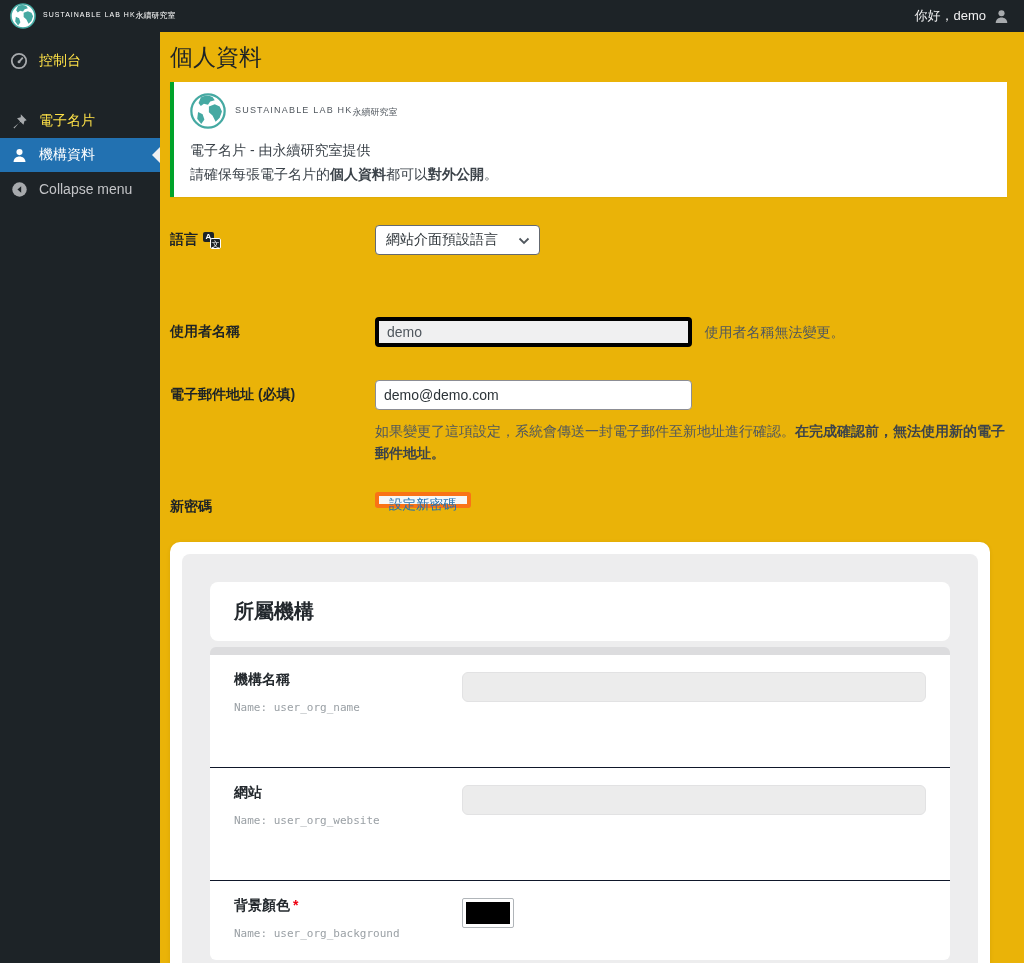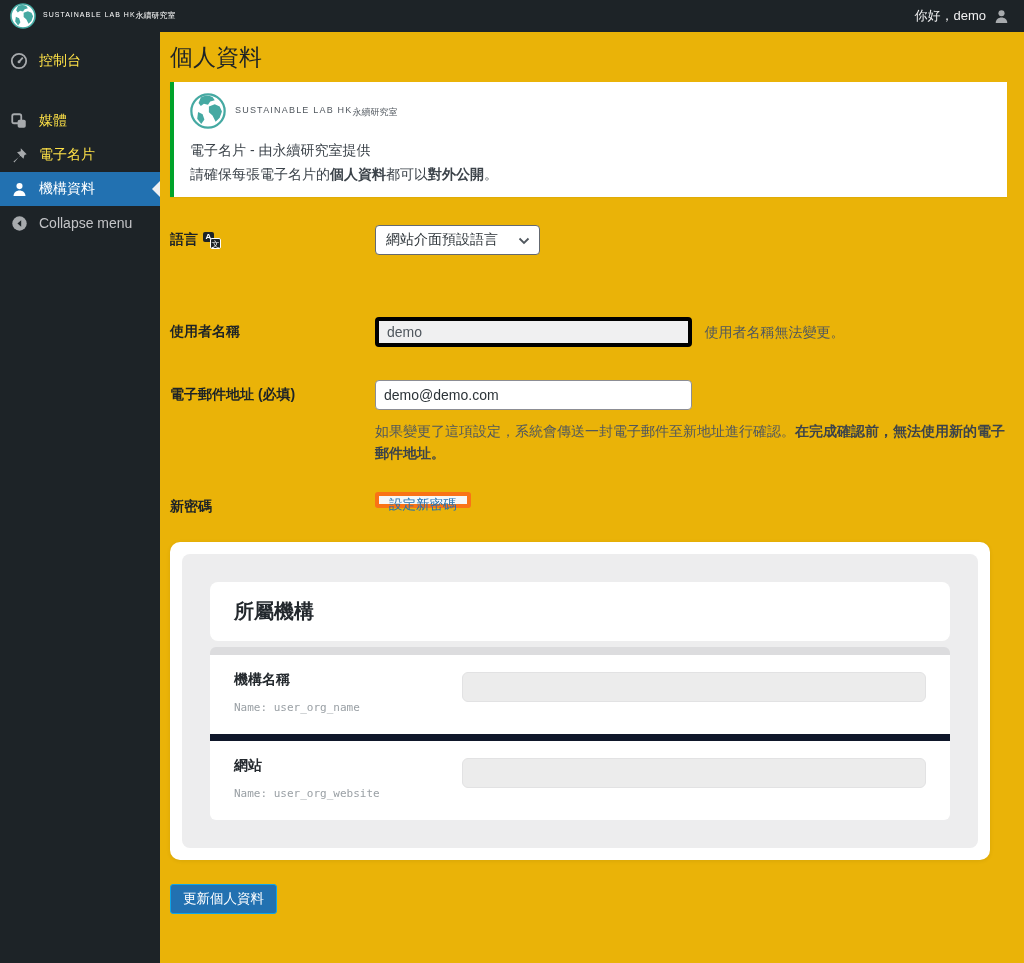--- a/index.html
+++ b/index.html
@@ -113,21 +113,21 @@
   .org-card {
     margin-top:26px; width:820px; background:#fff; border-radius:10px;
     padding:12px; box-shadow:0 1px 4px rgba(0,0,0,.08);
   }
   .org-inner { background:#ededee; border-radius:8px; padding:28px; }
   .org-header { background:#fff; border-radius:8px; padding:16px 24px; }
   .org-title { font-size:20px; font-weight:700; color:#23282d; }
   .org-strip { margin-top:6px; height:8px; background:#dcdcde; border-radius:6px 6px 0 0; }
   .org-rows { background:#fff; border-radius:0 0 6px 6px; }
   .org-row { display:flex; padding:16px 24px 20px; }
-  .org-row + .org-row { border-top:7px solid #0f172a; }
+  .org-row + .org-row { border-top:1px solid #0f172a;margin-top:33px; }
   .or-left { width:228px; flex:0 0 228px; }
   .or-label { font-size:14px; font-weight:700; color:#23282d; }
   .or-label .req { color:#e01; margin-left:3px; }
   .or-name { margin-top:12px; font-family:"DejaVu Sans Mono",monospace; font-size:11px; color:#9aa0a5; }
   .or-right { flex:1; padding-top:1px; }
   input.org-input {
     width:100%; height:30px; background:#ececec; border:1px solid #e2e2e3;
     border-radius:6px; font-family:inherit;
   }
   .swatch {
@@ -172,29 +172,20 @@
     <span class="mi-icon">
       <svg width="18" height="18" viewBox="0 0 20 20" fill="none" stroke="currentColor">
         <circle cx="10" cy="10" r="8" stroke-width="2"></circle>
         <path d="M10 11 L14.2 6.2" stroke-width="2"></path>
         <circle cx="10" cy="11" r="1.6" fill="currentColor" stroke="none"></circle>
       </svg>
     </span>
     <span>控制台</span>
   </div>
   <div class="menu-sep"></div>
-  <div class="menu-item">
-    <span class="mi-icon">
-      <svg width="18" height="18" viewBox="0 0 20 20">
-        <rect x="2.5" y="2.5" width="10" height="10" rx="2" fill="none" stroke="currentColor" stroke-width="2"></rect>
-        <rect x="8.5" y="8.5" width="9" height="9" rx="2" fill="currentColor"></rect>
-      </svg>
-    </span>
-    <span>媒體</span>
-  </div>
   <div class="menu-item">
     <span class="mi-icon">
       <svg width="17" height="17" viewBox="0 0 20 20" fill="currentColor">
         <path d="M11.5 1.5l7 7-2.6 1-1.2 4.4-4-4-6.8 8.2-1-1 8.2-6.8-4-4 4.4-1.2z"></path>
       </svg>
     </span>
     <span>電子名片</span>
   </div>
   <div class="menu-item active">
     <span class="mi-icon">
@@ -299,20 +290,31 @@
         </div>
         <div class="org-row">
           <div class="or-left">
             <div class="or-label">網站</div>
             <div class="or-name">Name: user_org_website</div>
           </div>
           <div class="or-right">
             <input class="org-input" type="text" disabled="" value="" style="">
           </div>
         </div>
+        <div class="org-row">
+          <div class="or-left">
+            <div class="or-label"><span>背景顏色</span><span class="req">*</span></div>
+            <div class="or-name">Name: user_org_background</div>
+          </div>
+          <div class="or-right">
+            <div class="swatch">
+              <div class="swatch-fill"></div>
+            </div>
+          </div>
+        </div>
       </div>
     </div>
   </div>
 
   <div class="submit-wrap">
     <button class="btn-primary">更新個人資料</button>
   </div>
 </div>
 
 </body></html>

